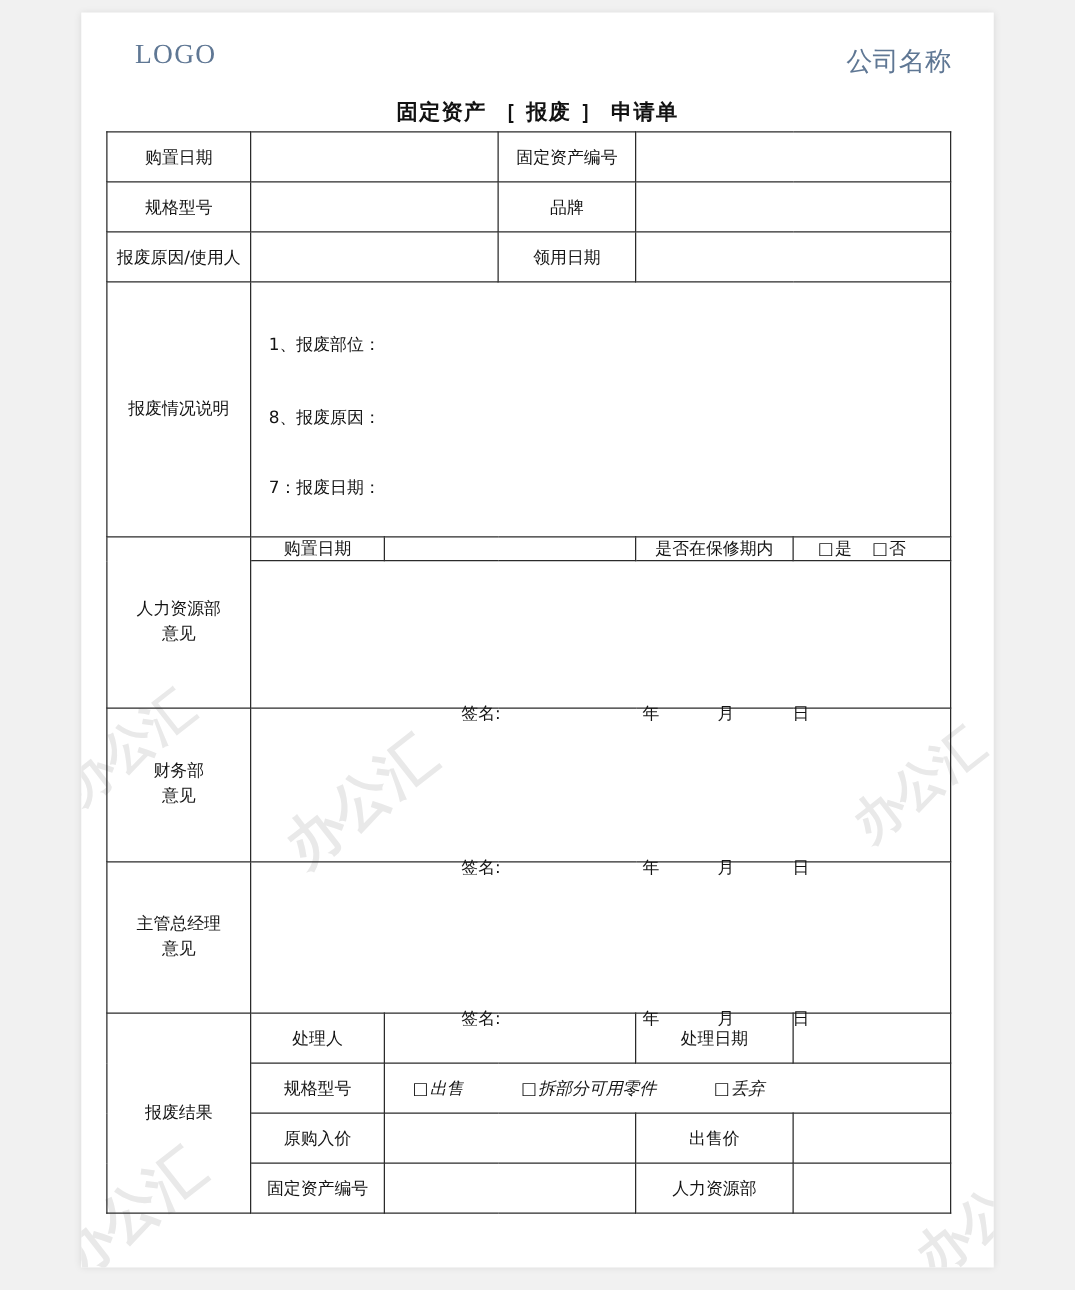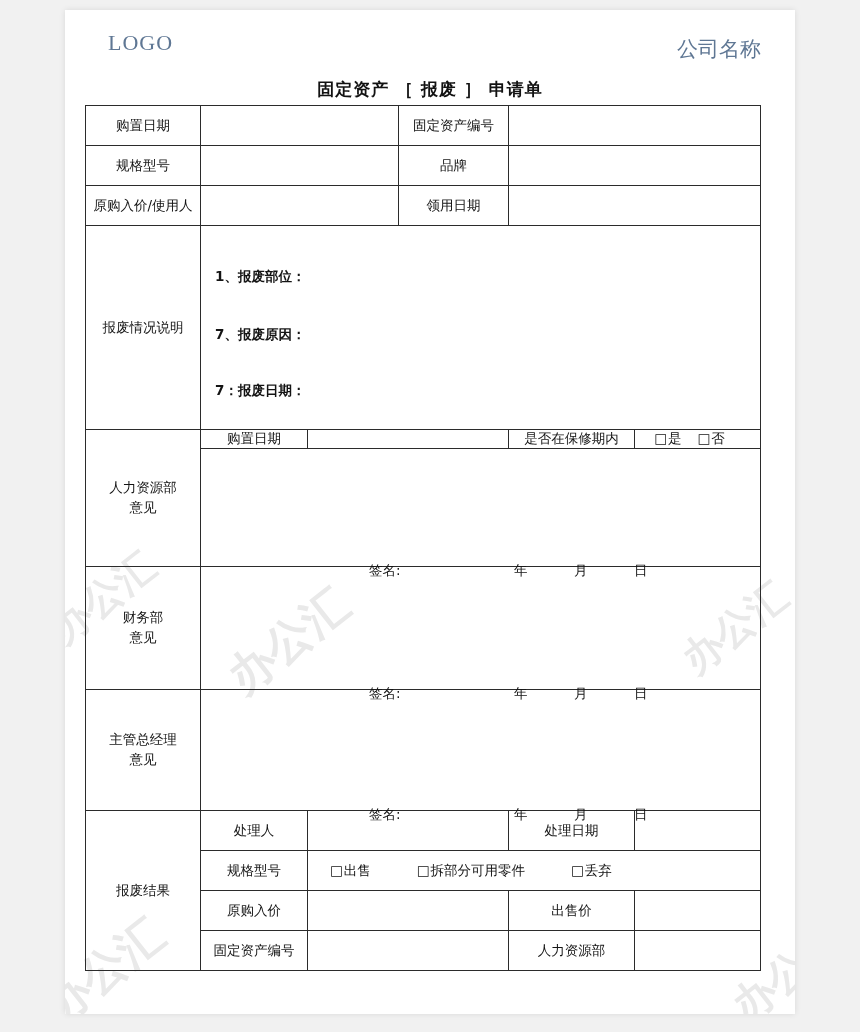--- a/index.html
+++ b/index.html
@@ -75,41 +75,40 @@
   .lbl-left{text-align:left;padding-left:4px;}
   .blank{}
   .sec-label{text-align:center;line-height:1.45;}
   
   .memo{
     position:relative;
     text-align:right;
     padding:0 0 0 14px;
     vertical-align:middle;
     line-height:1;
-    font-weight:bold;
   }
   .memo div{margin:0;padding:0;}
   .memo .m1{position:absolute;left:14px;top:44px;}
   .memo .m2{position:absolute;left:14px;top:102px;}
   .memo .m3{position:absolute;left:14px;top:158px;}
   
   .opin{position:relative;padding:0;vertical-align:top;}
   .sigrow{
     position:absolute;left:0;right:0;bottom:4px;
     font-size:13.5px;
     font-family:"DejaVu Sans","Liberation Sans",sans-serif;
     white-space:nowrap;
   }
   .sig-name{position:absolute;left:152px;margin-left:16px;}
   .sig-y{position:absolute;left:313px;}
   .sig-m{position:absolute;left:373px;}
   .sig-d{position:absolute;left:433px;}
   .chk{white-space:nowrap;}
   .chk .opt{margin-right:16px;}
-  .chk-wide .opt{margin-right:46px;}
+  .chk-wide .opt{margin-right:46px;font-style:italic;}
   .cbx{margin-right:1px;}
 </style>
 </head>
 <body>
 
 <div id="page">
 
   <div class="wm wm-a">办公汇</div>
   <div class="wm wm-b">办公汇</div>
   <div class="wm wm-c">办公汇</div>
@@ -142,31 +141,31 @@
     </tr>
 
     <tr>
       <td class="lbl" style="height:39px">规格型号</td>
       <td class="blank" colspan="2"></td>
       <td class="lbl">品牌</td>
       <td class="blank" colspan="2"></td>
     </tr>
 
     <tr>
-      <td class="lbl" style="height:39px">原购入价/使用人</td>
+      <td class="lbl" style="height:39px">报废原因/使用人</td>
       <td class="blank" colspan="2"></td>
       <td class="lbl">领用日期</td>
       <td class="blank" colspan="2"></td>
     </tr>
 
     <tr>
       <td class="sec-label" style="height:203px">报废情况说明</td>
       <td class="memo" colspan="5">
         <div class="m1">1、报废部位：</div>
-        <div class="m2">7、报废原因：</div>
+        <div class="m2">8、报废原因：</div>
         <div class="m3">7：报废日期：</div>
       </td>
     </tr>
 
     <tr>
       <td class="sec-label" rowspan="2" style="height:39px">
         <span>人力资源部</span><br>
         <span>意见</span>
       </td>
       <td class="lbl">购置日期</td>

